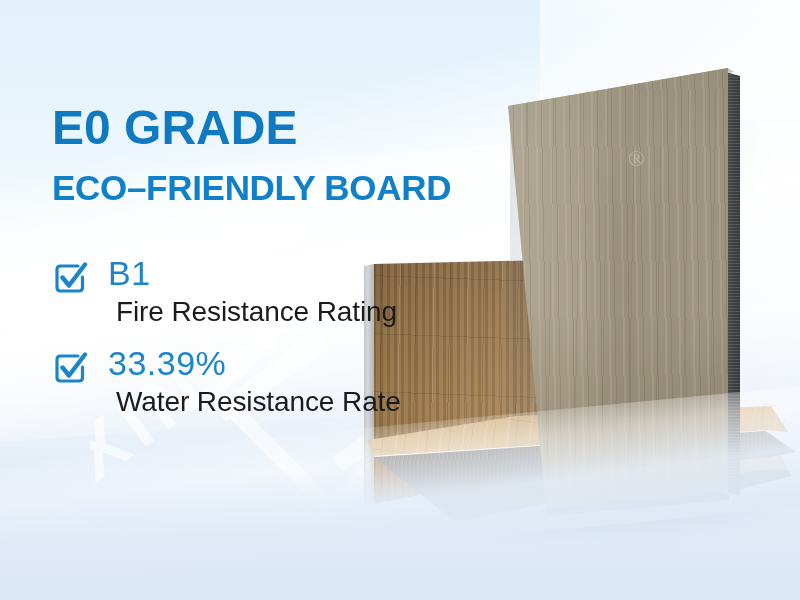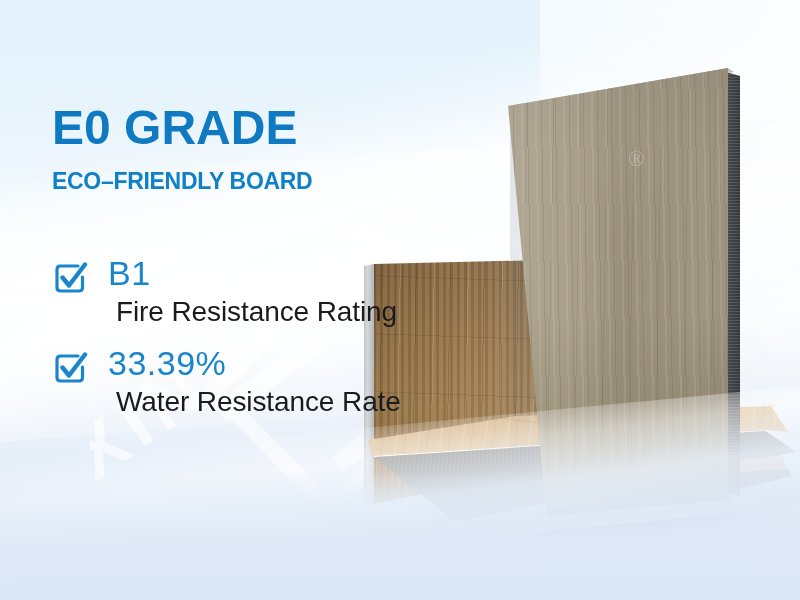--- a/index.html
+++ b/index.html
@@ -68,21 +68,21 @@
 
   
   .copy{position:absolute;left:48px;top:0;width:420px;}
   .headline{
     position:absolute;left:4px;top:104px;
     font-size:48px;line-height:1;font-weight:700;
     color:#0f7ac2;letter-spacing:0px;
   }
   .subhead{
     position:absolute;left:4px;top:170px;
-    font-size:23px;line-height:1;font-weight:700;
+    font-size:35px;line-height:1;font-weight:700;
     color:#1080c9;letter-spacing:-.3px;
   }
 
   .features{position:absolute;left:52px;top:256px;width:420px;}
   .feature{position:relative;height:90px;}
   .f-check{
     position:absolute;left:0;top:4px;width:36px;height:36px;
   }
   .f-value{
     position:absolute;left:56px;top:-3px;

